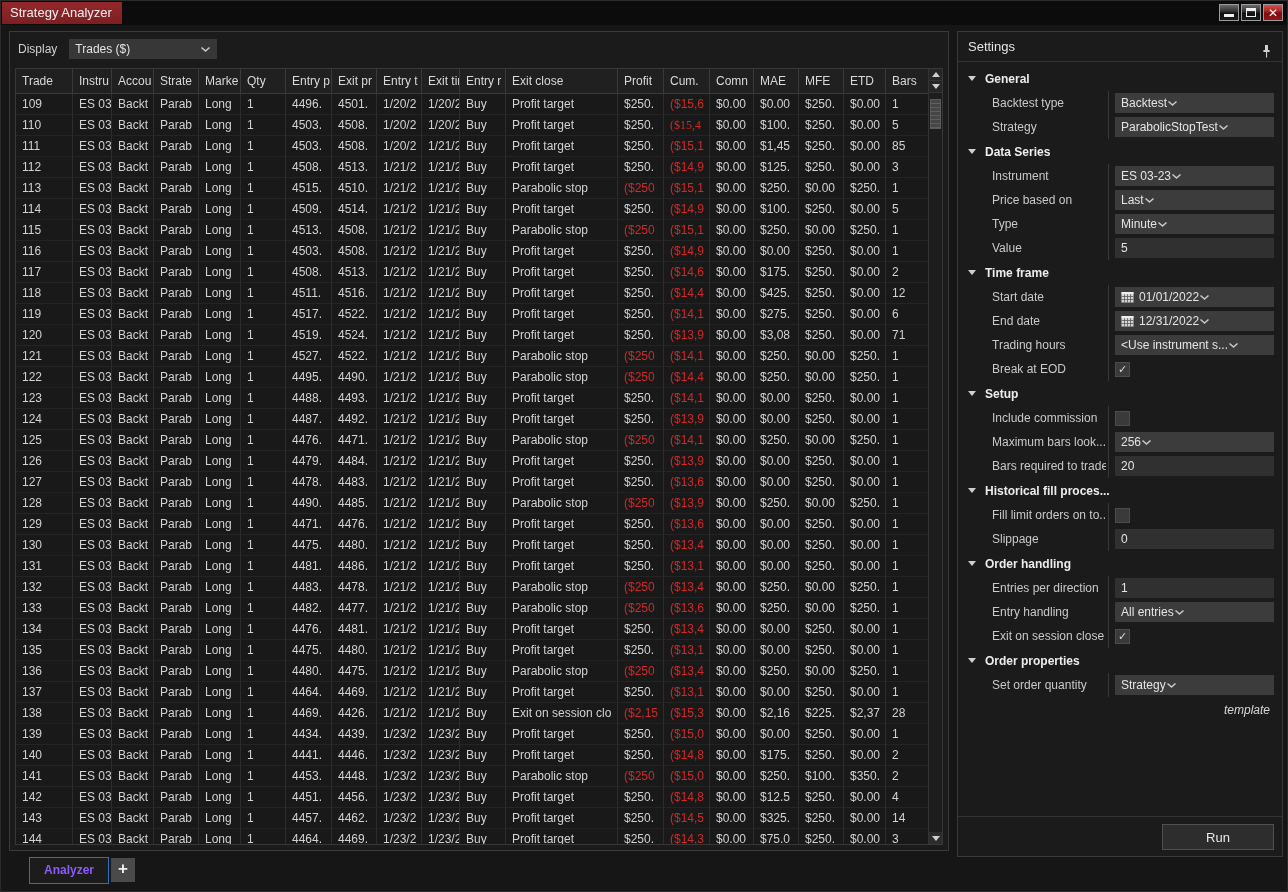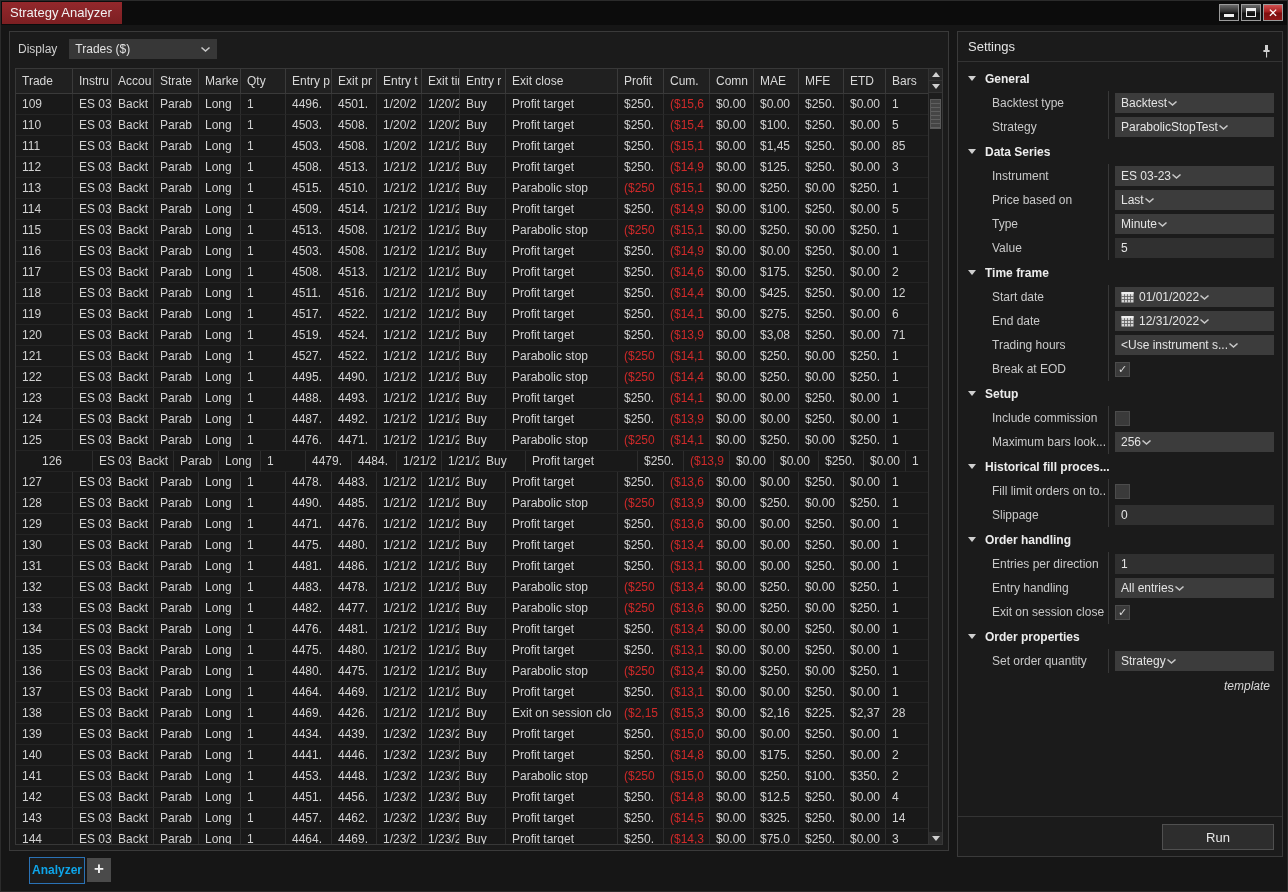--- a/index.html
+++ b/index.html
@@ -75,21 +75,21 @@
   .cal { margin-right:5px; display:flex; }
   .tpl-row { text-align:right; padding:6px 12px 0 0; }
   .tpl-link { font-style:italic; color:#d8d8d8; cursor:default; }
   .spacer { flex:1; }
   .run-row { border-top:1px solid #343434; height:40px; position:relative; }
   .run-btn { position:absolute; right:8px; top:7px; width:112px; height:26px; background:#2d2d2d;
     border:1px solid #505050; color:#e8e8e8; font-size:13px; display:flex; align-items:center; justify-content:center; }
 
   
   .tabbar { position:absolute; left:0; right:0; top:856px; height:32px; display:flex; align-items:flex-start; }
-  .tab-active { margin-left:28px; height:27px; padding:0 2px; line-height:25px; color:#0ea5e9; font-weight:bold;
+  .tab-active { margin-left:28px; height:27px; padding:0 14px; line-height:25px; color:#8b5cf6; font-weight:bold;
     border:1px solid #2a72b5; background:#1c1c1c; }
   .tab-add { width:24px; height:24px; margin-left:2px; margin-top:1px; background:#4a4a4a; color:#f0f0f0;
     font-size:17px; line-height:22px; text-align:center; font-weight:bold; }
 </style>
 </head>
 <body>
 
 <div class="window">
 
   <div class="titlebar">
@@ -171,21 +171,21 @@
             <div class="td" style="width: 45px;">Parab</div>
             <div class="td" style="width: 42px;">Long</div>
             <div class="td" style="width: 45px;">1</div>
             <div class="td" style="width: 46px;">4503.</div>
             <div class="td" style="width: 45px;">4508.</div>
             <div class="td" style="width: 45px;">1/20/2</div>
             <div class="td" style="width: 38px;">1/20/2</div>
             <div class="td" style="width: 46px;">Buy</div>
             <div class="td" style="width: 112px;">Profit target</div>
             <div class="td" style="width: 46px;">$250.</div>
-            <div class="td neg" style="width: 46px;">($15,4</div>
+            <div class="td neg" style="width: 46px; font-family: Liberation Serif, serif;">($15,4</div>
             <div class="td" style="width: 44px;">$0.00</div>
             <div class="td" style="width: 45px;">$100.</div>
             <div class="td" style="width: 45px;">$250.</div>
             <div class="td" style="width: 42px;">$0.00</div>
             <div class="td" style="width: 44px;">5</div>
           </div>
           <div class="tr">
             <div class="td" style="width: 57px;">111</div>
             <div class="td" style="width: 39px;">ES 03</div>
             <div class="td" style="width: 42px;">Backt</div>
@@ -494,21 +494,21 @@
             <div class="td" style="width: 112px;">Parabolic stop</div>
             <div class="td neg" style="width: 46px;">($250</div>
             <div class="td neg" style="width: 46px;">($14,1</div>
             <div class="td" style="width: 44px;">$0.00</div>
             <div class="td" style="width: 45px;">$250.</div>
             <div class="td" style="width: 45px;">$0.00</div>
             <div class="td" style="width: 42px;">$250.</div>
             <div class="td" style="width: 44px;">1</div>
           </div>
           <div class="tr">
-            <div class="td" style="width: 57px; margin-left: 20px;">126</div>
+            <div class="td" style="width: 57px;">126</div>
             <div class="td" style="width: 39px;">ES 03</div>
             <div class="td" style="width: 42px;">Backt</div>
             <div class="td" style="width: 45px;">Parab</div>
             <div class="td" style="width: 42px;">Long</div>
             <div class="td" style="width: 45px;">1</div>
             <div class="td" style="width: 46px;">4479.</div>
             <div class="td" style="width: 45px;">4484.</div>
             <div class="td" style="width: 45px;">1/21/2</div>
             <div class="td" style="width: 38px;">1/21/2</div>
             <div class="td" style="width: 46px;">Buy</div>
@@ -1066,20 +1066,26 @@
           <div class="s-label">Maximum bars look...</div>
           <div class="s-ctrl">
             <div class="s-dd">
               <span class="dd-text">256</span>
               <span class="dd-chev"><svg width="11" height="7" viewBox="0 0 11 7">
                   <path d="M1.5 1.5 L5.5 5 L9.5 1.5" fill="none" stroke="#c8c8c8" stroke-width="1.6"></path>
                 </svg></span>
             </div>
           </div>
         </div>
+        <div class="s-row">
+          <div class="s-label">Bars required to trade</div>
+          <div class="s-ctrl">
+            <div class="s-inp">20</div>
+          </div>
+        </div>
         <div class="s-section-h">
           <span class="s-tri"></span>
           <span class="s-title">Historical fill proces...</span>
         </div>
         <div class="s-row">
           <div class="s-label">Fill limit orders on to...</div>
           <div class="s-ctrl">
             <div class="cb"></div>
           </div>
         </div>

